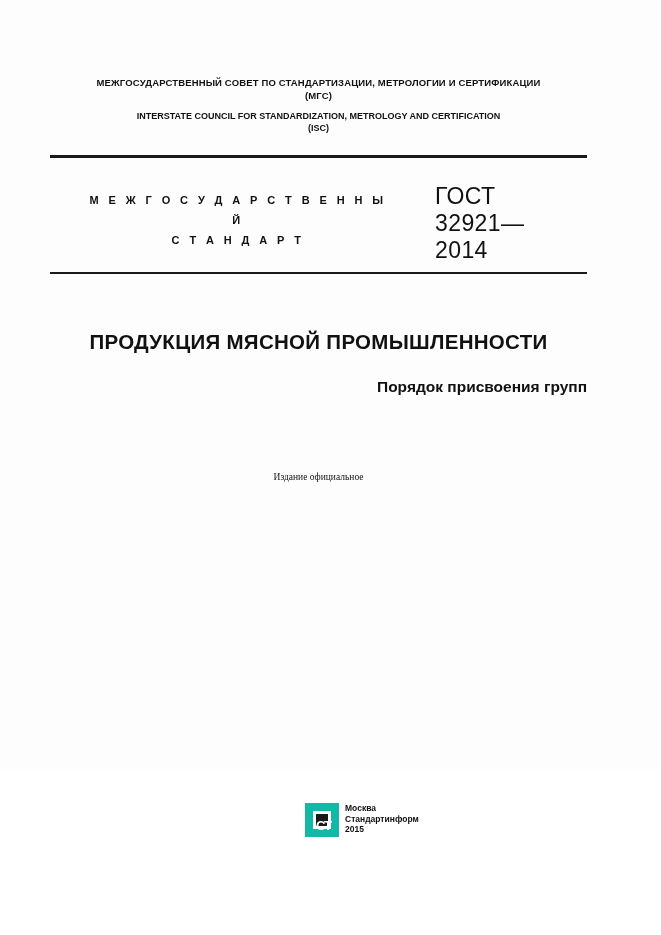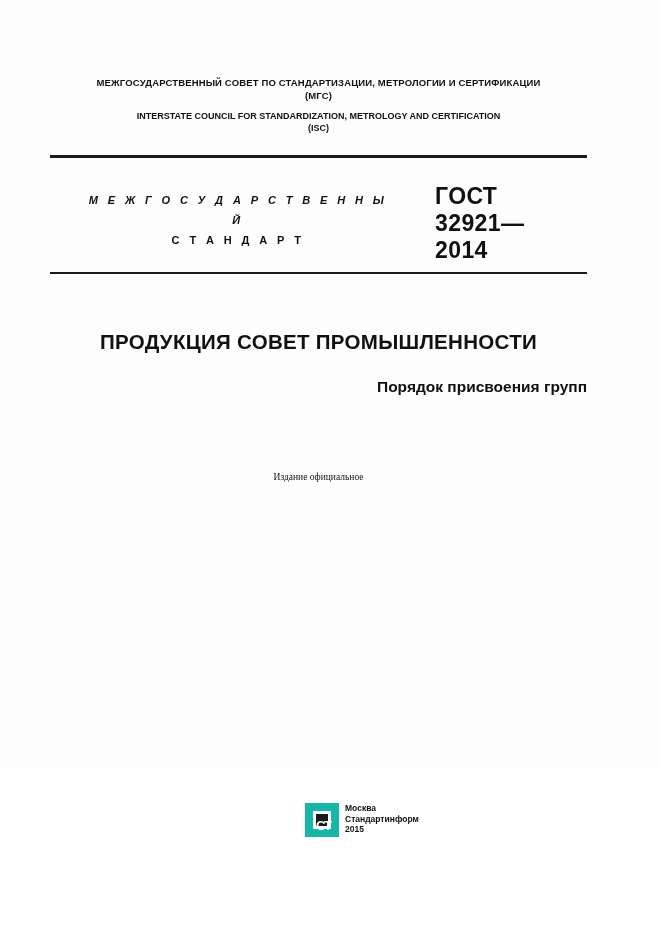--- a/index.html
+++ b/index.html
@@ -89,39 +89,38 @@
     top: 7px;
     width: 300px;
     text-align: center;
   }
   .std-left-line1 {
     font-size: 11px;
     font-weight: bold;
     letter-spacing: 3.4px;
     line-height: 20px;
     color: #111;
-    font-style: italic;
   }
   .std-left-line2 {
     font-size: 11px;
     font-weight: bold;
     letter-spacing: 3.4px;
     line-height: 20px;
     color: #111;
   }
   .std-right {
     position: absolute;
     left: 385px;
     top: 0;
     width: 160px;
     text-align: left;
   }
   .std-right div {
     font-size: 23px;
-    font-weight: bold;
+    font-weight: normal;
     line-height: 27px;
     color: #111;
     letter-spacing: 0.4px;
   }
 
   .title-main {
     position: absolute;
     left: 0;
     top: 330px;
     width: 537px;
@@ -219,21 +218,21 @@
       </div>
       <div class="std-right">
         <div>ГОСТ</div>
         <div>32921—</div>
         <div>2014</div>
       </div>
     </div>
 
     <div class="rule-thin rule-bottom"></div>
 
-    <div class="title-main">ПРОДУКЦИЯ СОВЕТ ПРОМЫШЛЕННОСТИ</div>
+    <div class="title-main">ПРОДУКЦИЯ МЯСНОЙ ПРОМЫШЛЕННОСТИ</div>
     <div class="title-sub">Порядок присвоения групп</div>
     <div class="edition">Издание официальное</div>
 
     <div class="footer">
       <div class="logo">
         <div class="logo-inner">СТ</div>
       </div>
       <div class="publisher">
         <div>Москва</div>
         <div>Стандартинформ</div>

